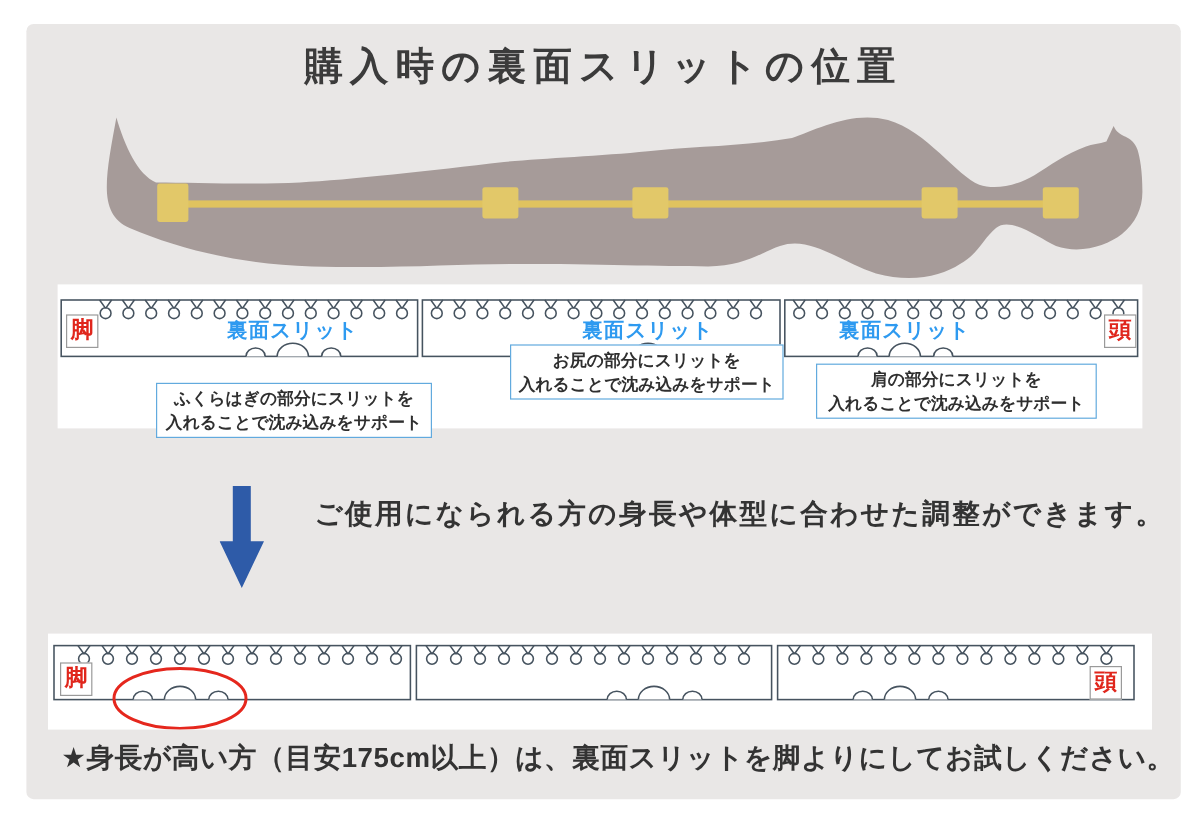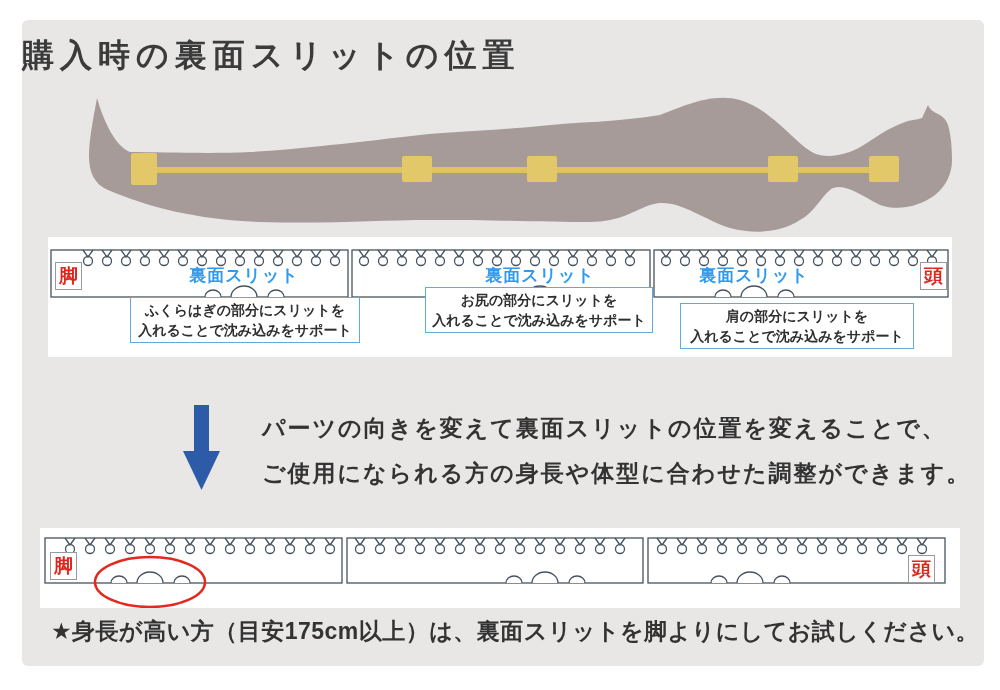--- a/index.html
+++ b/index.html
@@ -2,21 +2,21 @@
 <html><head>
 <meta charset="utf-8">
 <style>
   html,body{margin:0;padding:0;}
   body{
     width:1000px;height:690px;position:relative;overflow:hidden;background:#ffffff;
     font-family:"Liberation Sans","DejaVu Sans",sans-serif;color:#333;
   }
   .abs{position:absolute;}
   .stage{left:22px;top:20px;width:962px;height:646px;background:#e9e7e6;border-radius:6px;}
-  .title{left:22px;top:34px;width:962px;font-size:32px;font-weight:700;
+  .title{left:22px;top:34px;width:962px;text-align:center;font-size:32px;font-weight:700;
          letter-spacing:6px;color:#3b3b3b;}
   .panel{background:#ffffff;}
   .panel-top{left:48px;top:237px;width:904px;height:120px;}
   .panel-bottom{left:40px;top:528px;width:920px;height:80px;}
   .end-label{border:1px solid #9a9a9a;background:#fff;color:#e0261c;font-size:19px;
              font-weight:700;line-height:24px;padding:1px 3px;}
   .slit-label{color:#2e9af0;font-size:17px;font-weight:700;white-space:nowrap;
               transform:translateX(-50%);letter-spacing:1px;}
   .caption{border:1px solid #62aade;background:#fff;height:42px;text-align:center;
            font-size:14px;font-weight:700;line-height:20px;padding-top:2px;color:#2f2f2f;
@@ -141,40 +141,39 @@
       <path d="M453,60 a8,7 0 0 1 16,0 M479,60 a13,11 0 0 1 26,0 M516,60 a8,7 0 0 1 16,0"></path>
       <path d="M667,60 a8,7 0 0 1 16,0 M693,60 a13,11 0 0 1 26,0 M730,60 a8,7 0 0 1 16,0"></path>
     </g>
   </svg>
   <div class="abs end-label" style="left:7px;top:25px;">脚</div>
   <div class="abs end-label" style="left:872px;top:25px;">頭</div>
   <div class="abs slit-label" style="left:196px;top:27px;">裏面スリット</div>
   <div class="abs slit-label" style="left:492px;top:27px;">裏面スリット</div>
   <div class="abs slit-label" style="left:706px;top:27px;">裏面スリット</div>
 
-  <div class="abs caption" style="left:82px;top:60px;width:228px;text-align:center;">
+  <div class="abs caption" style="left:82px;top:82px;width:228px;text-align:center;">
     <div>ふくらはぎの部分にスリットを</div>
     <div>入れることで沈み込みをサポート</div>
   </div>
   <div class="abs caption" style="left:377px;top:50px;width:226px;">
     <div>お尻の部分にスリットを</div>
     <div>入れることで沈み込みをサポート</div>
   </div>
   <div class="abs caption" style="left:608px;top:66px;width:232px;margin-left:24px;">
     <div>肩の部分にスリットを</div>
     <div>入れることで沈み込みをサポート</div>
   </div>
 </div>
 
 <svg class="abs" style="left:183px;top:405px;" width="37" height="85" viewBox="0 0 37 85">
   <polygon points="11,0 26,0 26,46 37,46 18.5,85 0,46 11,46" fill="#2e5ba8"></polygon>
 </svg>
 
 <div class="abs midtext">
-  <div>パーツの向きを変えて裏面スリットの位置を変えることで、</div>
   <div>ご使用になられる方の身長や体型に合わせた調整ができます。</div>
 </div>
 
 <div class="abs panel panel-bottom">
   <svg width="920" height="80" viewBox="0 0 920 80">
     <g fill="#ffffff" stroke="#46535f" stroke-width="1.3">
       <rect x="5" y="10" width="297" height="45"></rect>
       <rect x="307" y="10" width="296" height="45"></rect>
       <rect x="608" y="10" width="297" height="45"></rect>
     </g>

